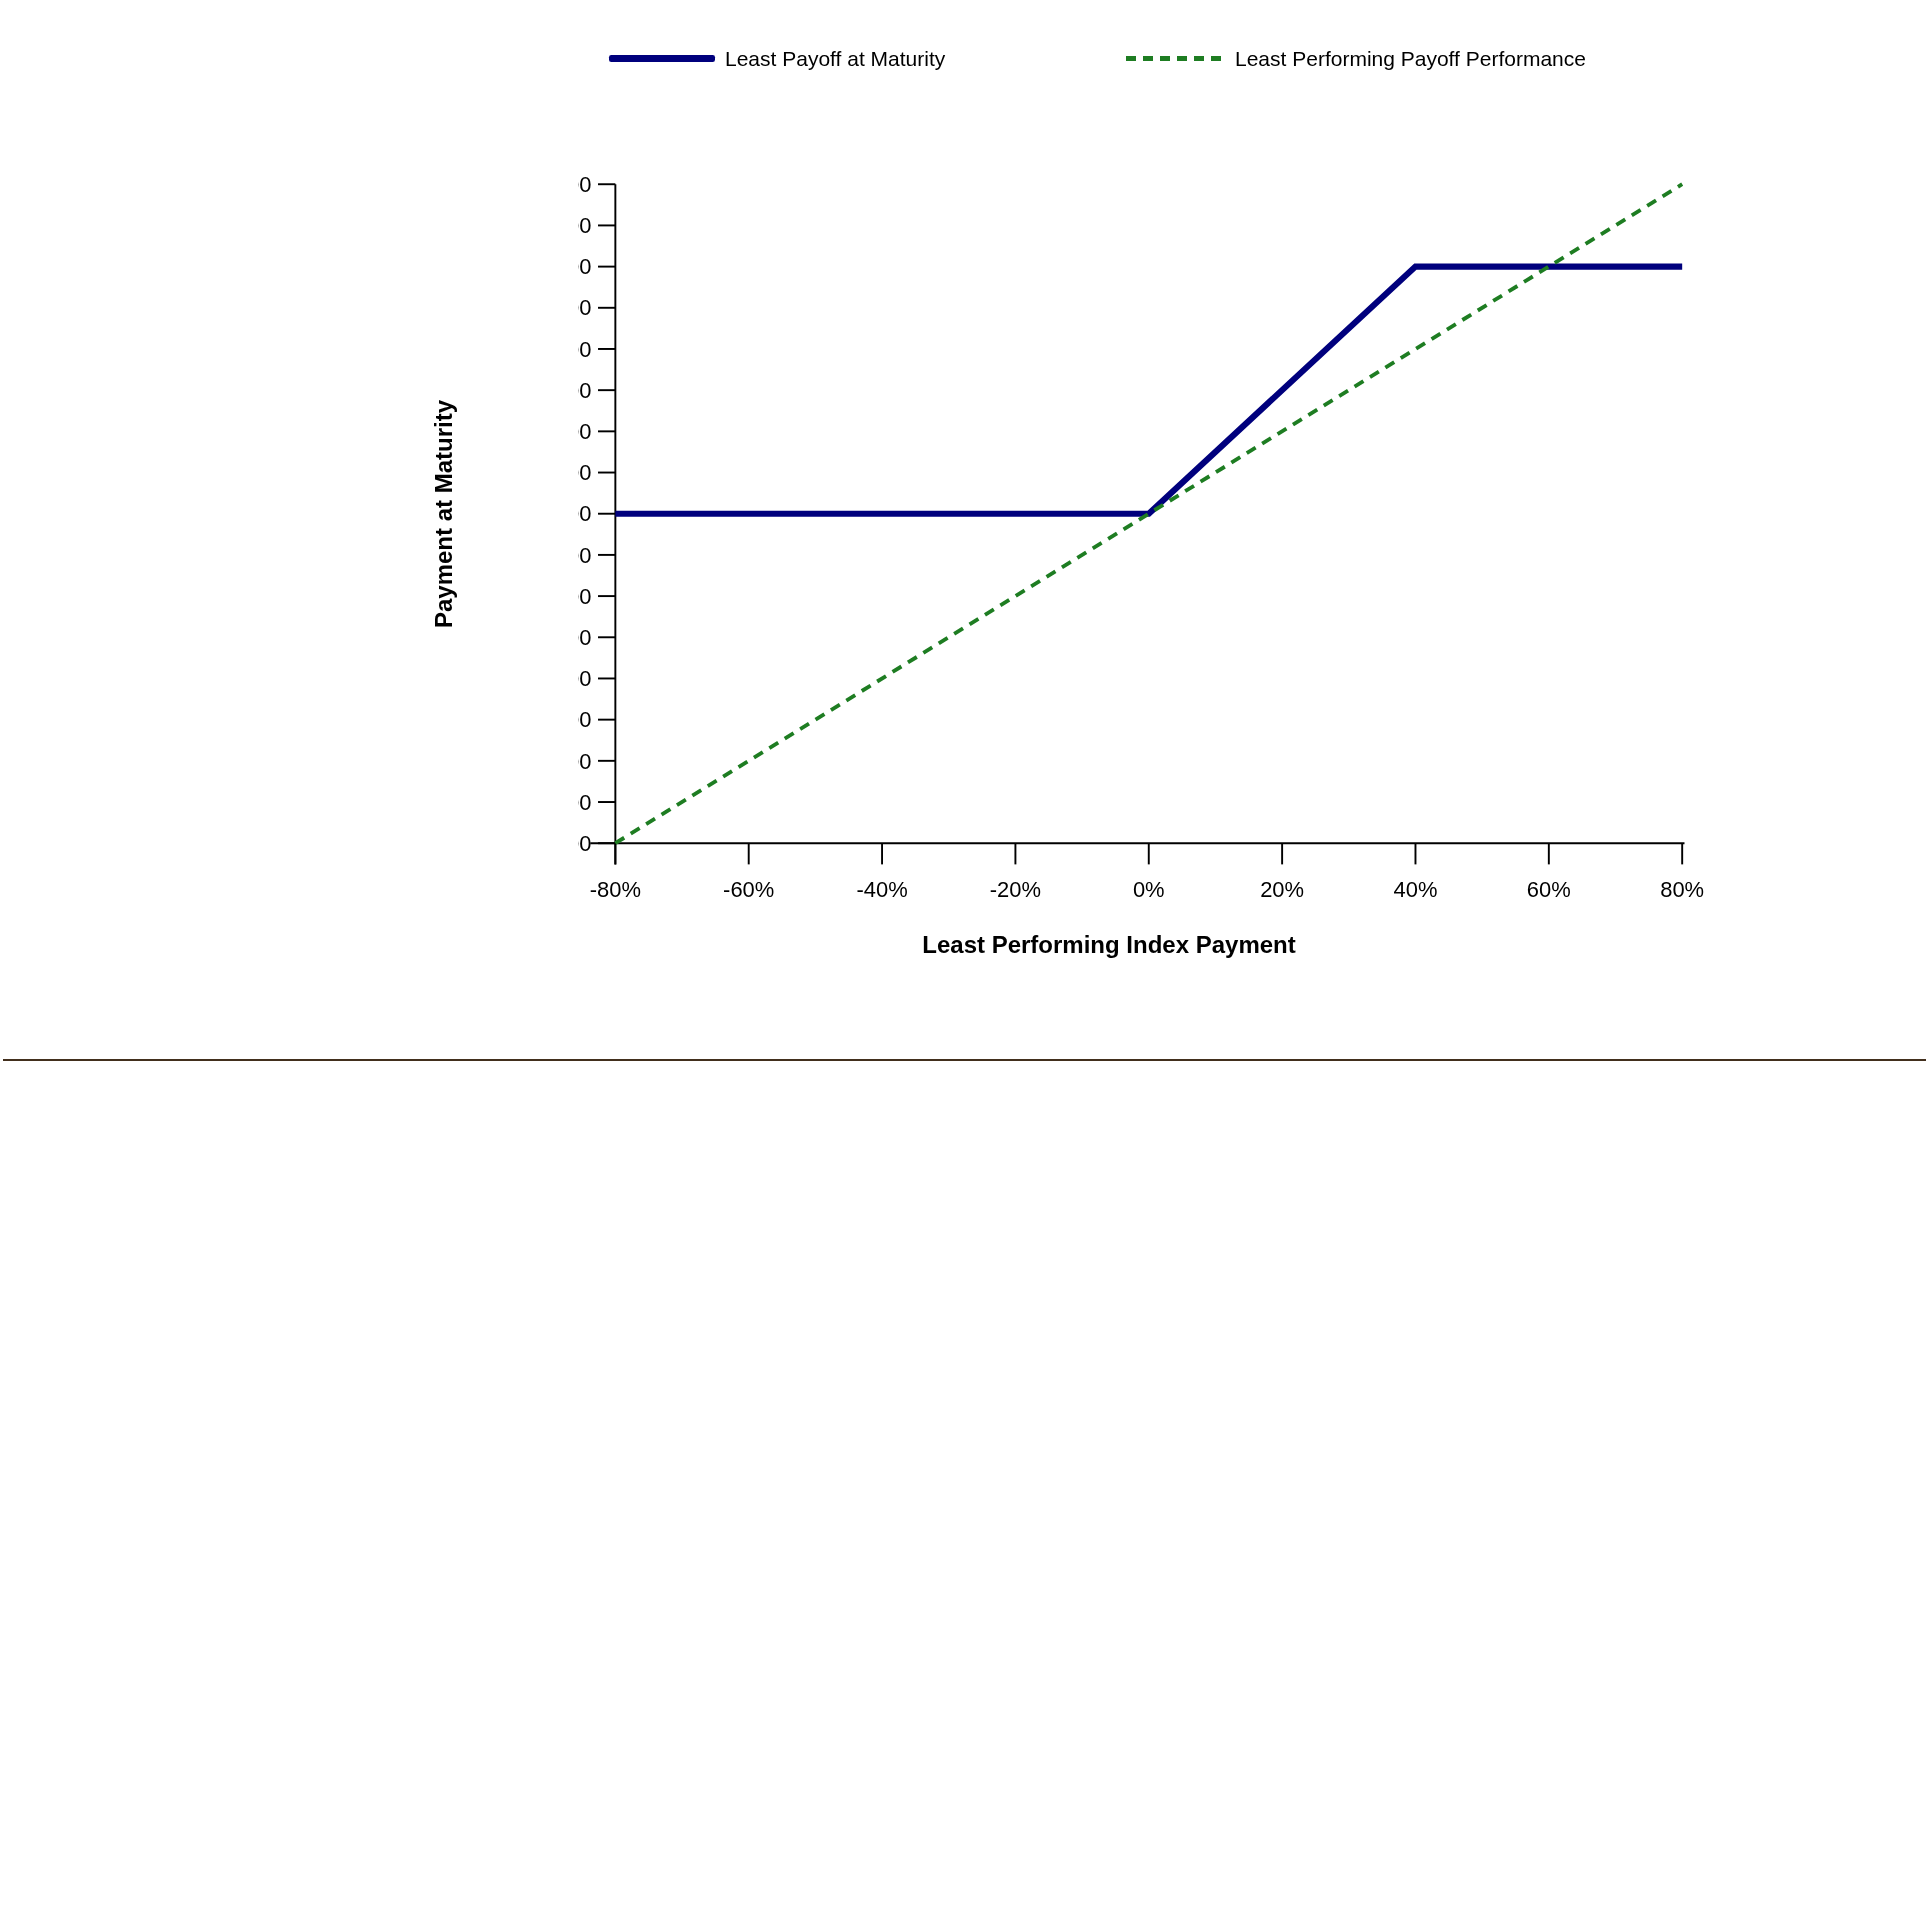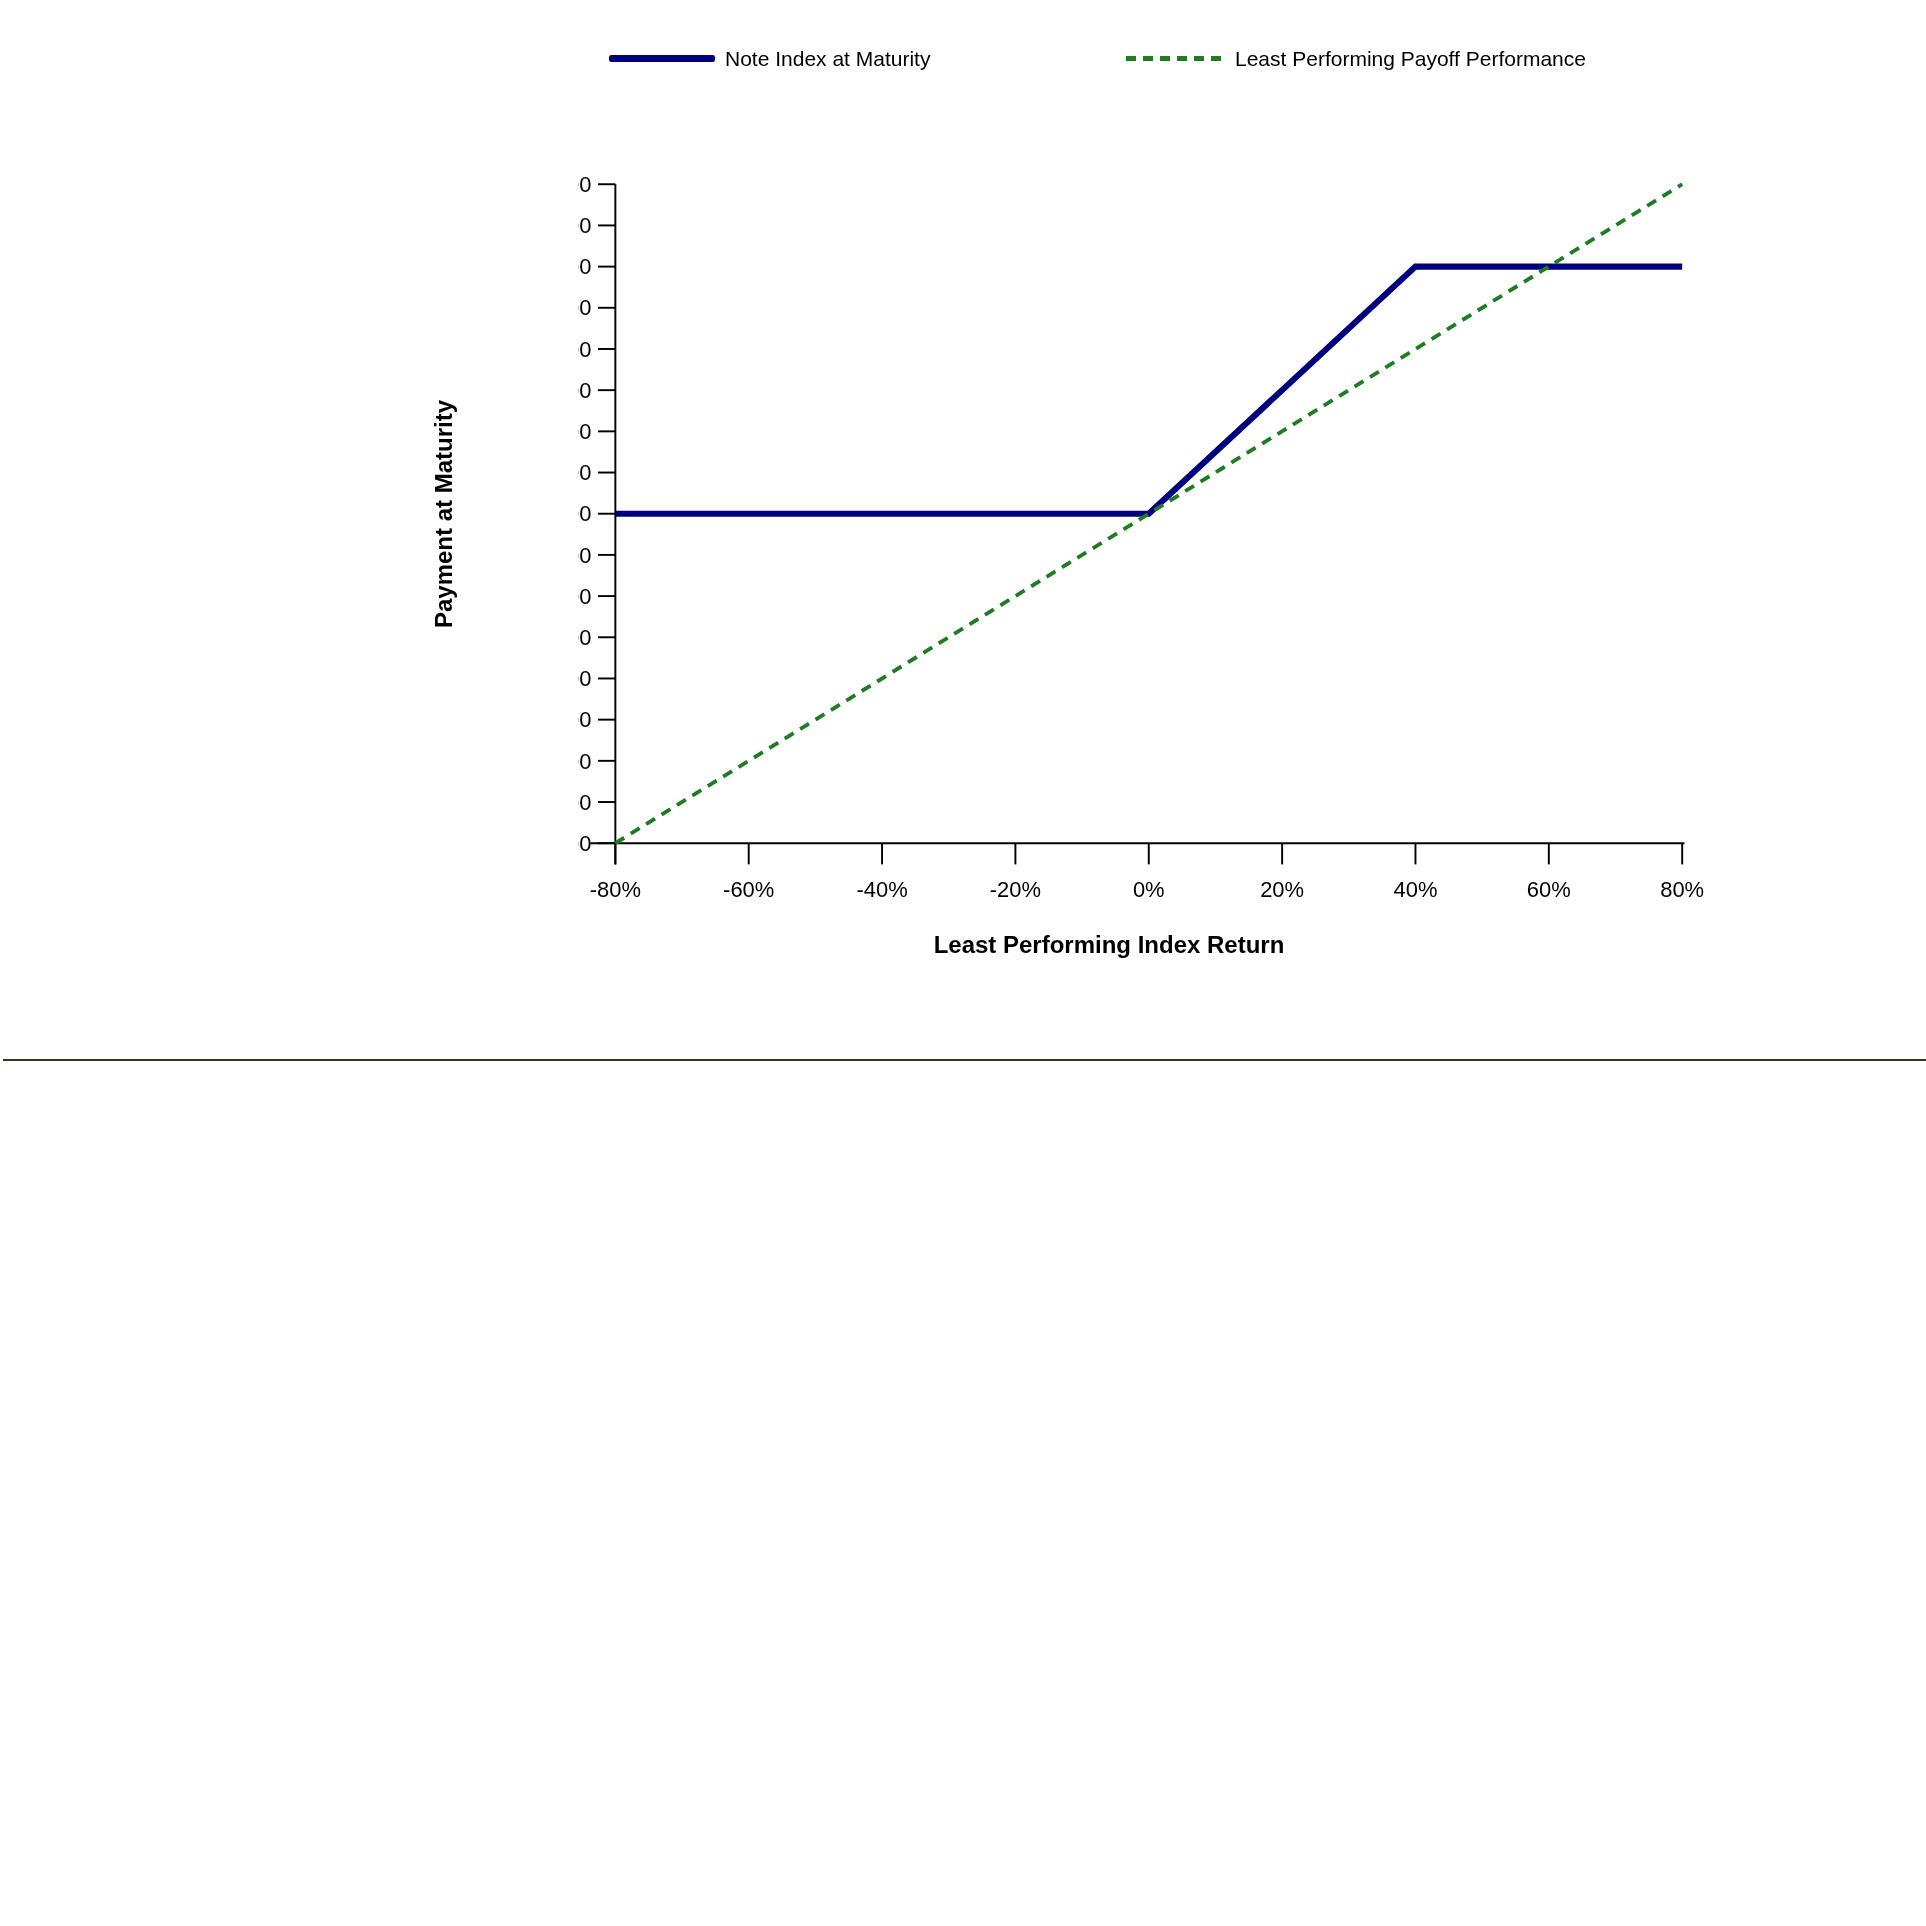--- a/index.html
+++ b/index.html
@@ -28,21 +28,21 @@
   .divider{position:absolute;height:2.3px;}
   .divider-1{left:3.1px;top:1059px;width:2096px;background:#422f1d;}
 </style>
 </head>
 <body>
 
 <div class="page">
 
   <div class="legend-item first">
     <span class="swatch solid"></span>
-    <span class="legend-label">Note Index at Maturity</span>
+    <span class="legend-label">Least Payoff at Maturity</span>
   </div>
   <div class="legend-item second">
     <span class="swatch dashed"></span>
     <span class="legend-label">Least Performing Payoff Performance</span>
   </div>
 
   <svg id="chart-svg" viewBox="0 0 2960 1960" xmlns="http://www.w3.org/2000/svg">
       <line x1="97" y1="29" x2="97" y2="1795" stroke="#000000" stroke-width="5"></line>
       <line x1="32" y1="1740" x2="2873" y2="1740" stroke="#000000" stroke-width="5"></line>
       <line x1="52" y1="1740" x2="97" y2="1740" stroke="#000000" stroke-width="5"></line>
@@ -95,18 +95,18 @@
       <text x="2174.5" y="1880" text-anchor="middle">40%</text>
       <line x1="2520.75" y1="1740" x2="2520.75" y2="1795" stroke="#000000" stroke-width="5"></line>
       <text x="2520.75" y="1880" text-anchor="middle">60%</text>
       <line x1="2867" y1="1740" x2="2867" y2="1795" stroke="#000000" stroke-width="5"></line>
       <text x="2867" y="1880" text-anchor="middle">80%</text>
       <polyline points="97,884.5 1482,884.5 2174.5,242.875 2867,242.875" fill="none" stroke="#00007d" stroke-width="16"></polyline>
       <polyline points="97,1740 2867,29" fill="none" stroke="#1e7d22" stroke-width="10" stroke-dasharray="27 20"></polyline>
     </svg>
 
   <div class="axis-title y-axis-title">Payment at Maturity</div>
-  <div class="axis-title x-axis-title">Least Performing Index Return</div>
+  <div class="axis-title x-axis-title">Least Performing Index Payment</div>
 
   <div class="divider divider-1"></div>
 
 </div>
 
 
 </body></html>

